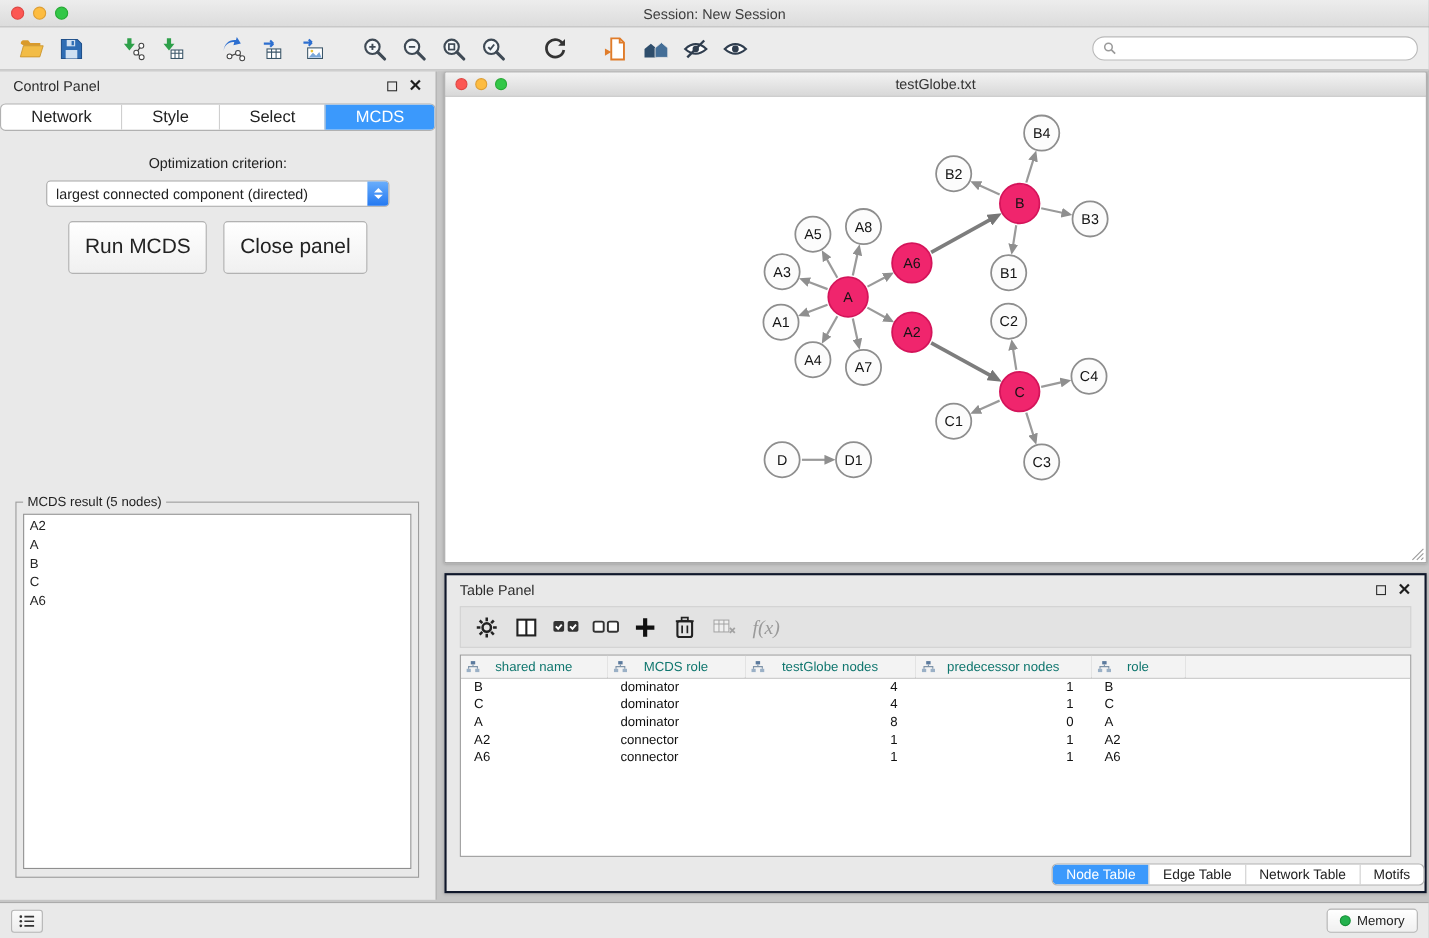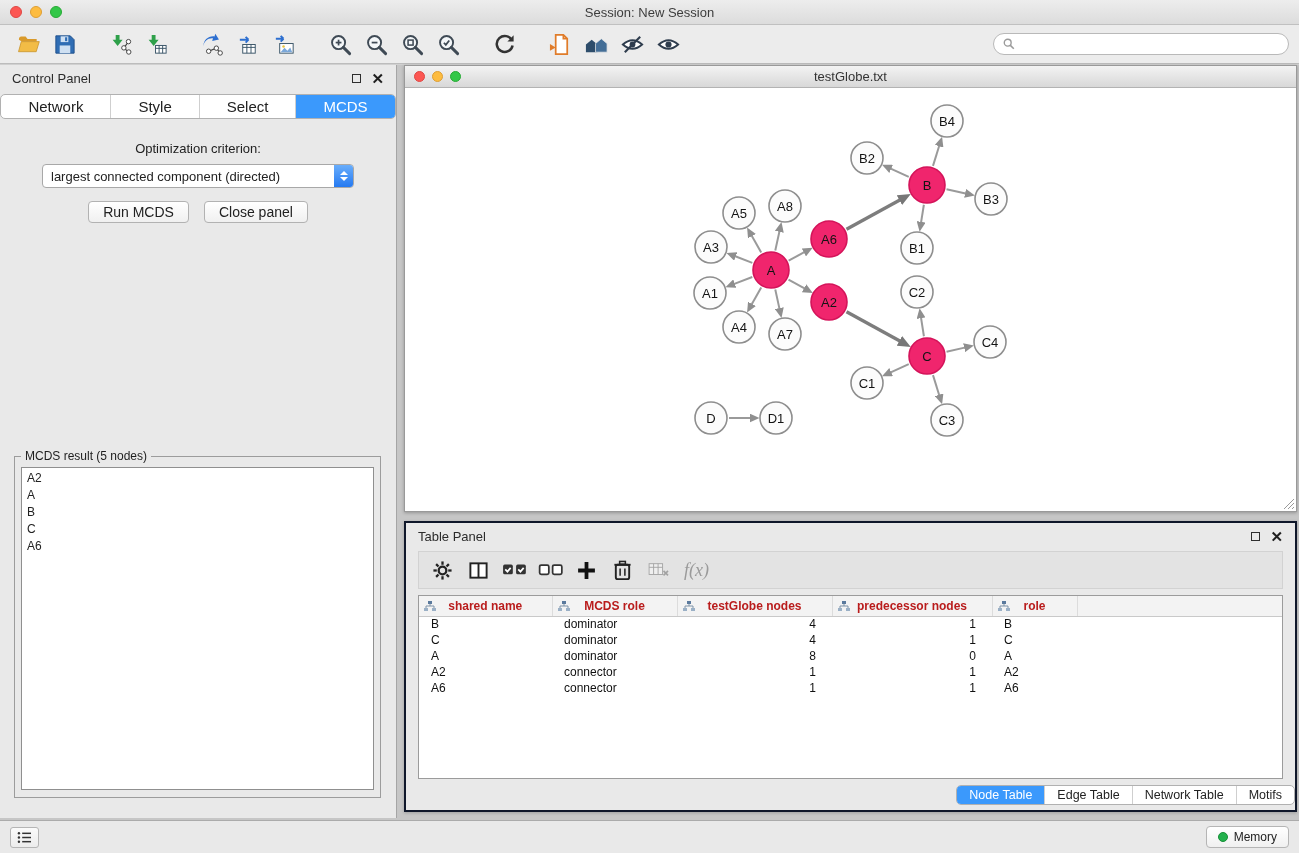--- a/index.html
+++ b/index.html
@@ -54,21 +54,21 @@
     border-radius:4px;display:flex;align-items:center;overflow:hidden;}
   .combo-text{flex:1;padding:0 8px;font-size:13px;white-space:nowrap;overflow:hidden;}
   .combo-stepper{width:19px;height:24px;background:linear-gradient(#6cb0fc,#2277f1);
     display:flex;flex-direction:column;align-items:center;justify-content:center;gap:2px;flex:none;
     border-radius:0 3px 3px 0;}
   .combo-stepper i{display:block;width:0;height:0;border-left:4px solid transparent;border-right:4px solid transparent;}
   .combo-stepper .up{border-bottom:4px solid #fff;}
   .combo-stepper .dn{border-top:4px solid #fff;}
   .btn-row{display:flex;justify-content:center;gap:15px;margin-top:13px;}
   .btn{background:linear-gradient(#ffffff,#f0f0f0);border:1px solid #b2b2b2;border-radius:4px;
-    padding:2px 14px;font-size:14px;font-family:inherit;color:#222;}
+    padding:12px 14px;font-size:19px;font-family:inherit;color:#222;}
 
   .result-frame{position:absolute;left:14px;right:15px;top:331px;bottom:20px;border:1px solid #9c9c9c;}
   .result-legend{position:absolute;top:-8px;left:6px;background:#e9e9e9;padding:0 4px;font-size:12px;color:#1e1e1e;}
   .result-box{position:absolute;left:6px;right:6px;top:10px;bottom:7px;background:#fff;
     border:1px solid #8f8f8f;overflow:auto;padding:2px 0;}
   .result-item{font-size:12px;padding:1px 5px;line-height:15px;}
 
   
   .desktop{position:absolute;left:398px;top:0;right:0;bottom:0;background:#c6c6c6;}
   .net-window{position:absolute;left:6px;top:0;right:2px;height:447px;background:#fff;
@@ -87,21 +87,21 @@
     border:2px solid #0f172a;display:flex;flex-direction:column;box-shadow:0 1px 3px rgba(0,0,0,.2);}
   .tp-toolbar{height:38px;margin:1px 12px 0;background:#e3e3e3;border:1px solid #d2d2d2;
     display:flex;align-items:center;padding:0 8px;gap:5px;flex:none;}
   .tp-btn{width:31px;height:30px;border:none;background:transparent;display:flex;align-items:center;justify-content:center;}
   .tp-btn svg{width:21px;height:21px;}
   .tp-btn.wide svg{width:26px;height:18px;}
   .fx{font-family:"Liberation Serif",serif;font-style:italic;font-size:18px;color:#9a9a9a;padding:0 5px;}
   .table-wrap{margin:6px 12px 0;background:#fff;border:1px solid #9b9b9b;flex:1;overflow:auto;}
   table{border-collapse:collapse;width:100%;table-layout:fixed;}
   th{height:20px;background:#f3f3f3;border-bottom:1px solid #c9c9c9;border-right:1px solid #dcdcdc;
-     font-weight:bold;font-size:12px;color:#b91c1c;position:relative;}
+     font-weight:normal;font-size:12px;color:#0f766e;position:relative;}
   th .col-ico{position:absolute;left:5px;top:5px;width:12px;height:11px;}
   th.cfill{border-right:none;}
   td{font-size:12px;height:16px;padding:0 12px;white-space:nowrap;color:#111;}
   td.c2,td.c3{text-align:right;padding-right:16px;}
   .tp-tabs{height:31px;display:flex;align-items:center;justify-content:flex-end;flex:none;}
   .tp-tabs .segment{font-size:12.5px;padding:2px 12px;}
 
   
   .statusbar{position:absolute;left:0;right:0;bottom:0;height:33px;background:#e9e9e9;
     border-top:1px solid #ababab;display:flex;align-items:center;padding:0 10px;}

